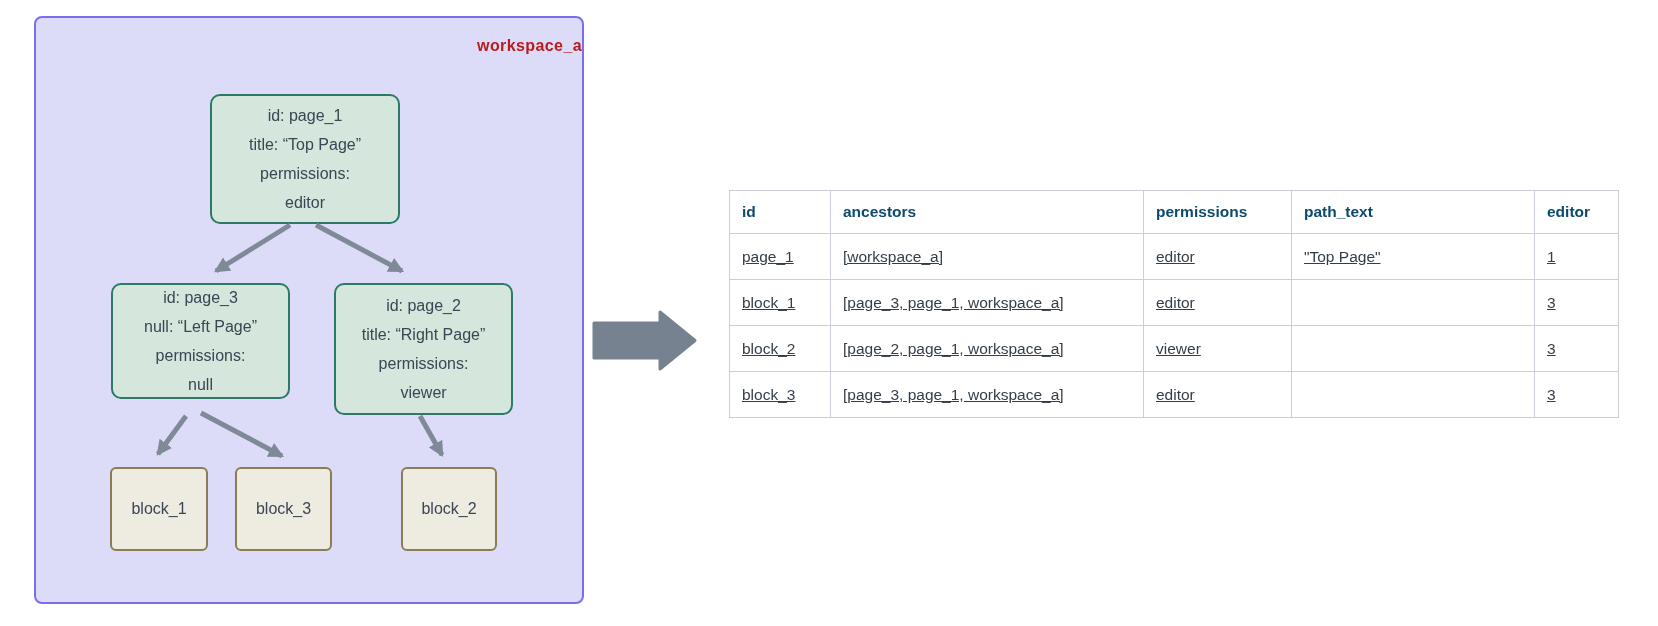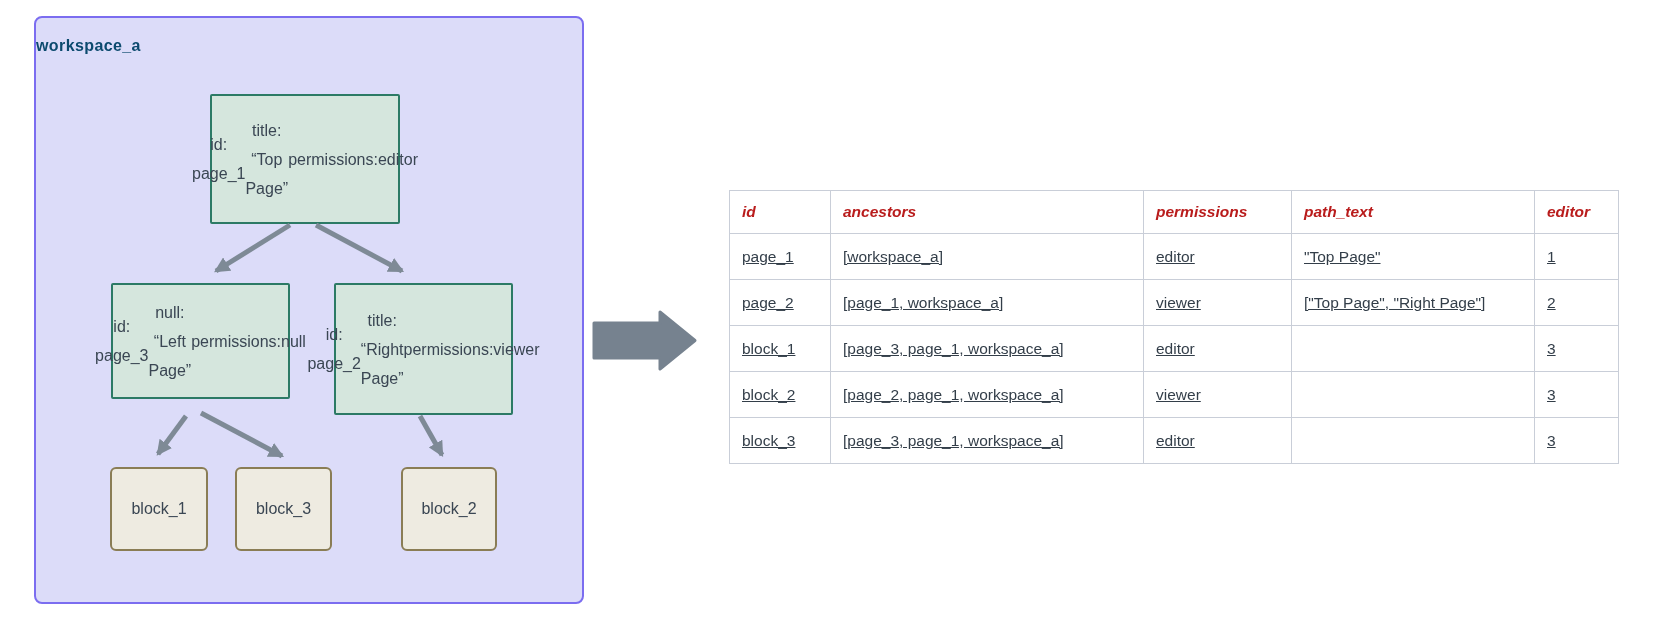--- a/index.html
+++ b/index.html
@@ -15,32 +15,32 @@
   .workspace {
     position:absolute; left:34px; top:16px;
     width:550px; height:588px;
     background:#dcdcf9;
     border:2px solid #7b6df0;
     border-radius:8px;
     box-sizing:border-box;
   }
   .ws-title {
     position:absolute; top:19px; left:0; width:100%;
-    text-align:left;
-    font-weight:bold; font-size:16px; color:#0c4a6e;
+    text-align:right;
+    font-weight:bold; font-size:16px; color:#b91c1c;
     letter-spacing:0.4px;
   }
   .node {
     position:absolute;
     background:#d5e6dd;
     border:2px solid #2c7a65;
-    border-radius:2px;
+    border-radius:10px;
     color:#3a4653;
     font-size:16px; line-height:29px;
-    display:flex; flex-direction:row;
+    display:flex; flex-direction:column;
     align-items:center; justify-content:center;
     text-align:center;
     box-sizing:border-box;
   }
   #node-page-1 { left:174px; top:76px;  width:190px; height:130px; }
   #node-page-3 { left:75px;  top:265px; width:179px; height:116px; }
   #node-page-2 { left:298px; top:265px; width:179px; height:132px;justify-content:center; }
 
   .block {
     position:absolute;
@@ -72,21 +72,21 @@
     background:#ffffff;
     font-size:15.5px; color:#333e49;
   }
   .result-table th, .result-table td {
     border:1px solid #c9ced8;
     padding:0 6px 0 12px;
     text-align:left; vertical-align:middle;
     white-space:nowrap; overflow:hidden;
     background:#ffffff;
   }
-  .result-table th { height:42px; font-weight:bold; color:#b91c1c;font-style:italic; }
+  .result-table th { height:42px; font-weight:bold; color:#0c4a6e; }
   .result-table td { height:45px;text-decoration:underline; }
 </style>
 </head>
 <body>
 
 <div class="workspace">
   <div class="ws-title">workspace_a</div>
 
   <div class="node" id="node-page-1">
     <div>id: page_1</div>
@@ -153,27 +153,20 @@
   </thead>
   <tbody>
     <tr>
       <td>page_1</td>
       <td>[workspace_a]</td>
       <td>editor</td>
       <td>"Top Page"</td>
       <td>1</td>
     </tr>
     <tr>
-      <td>page_2</td>
-      <td>[page_1, workspace_a]</td>
-      <td>viewer</td>
-      <td>["Top Page", "Right Page"]</td>
-      <td>2</td>
-    </tr>
-    <tr>
       <td>block_1</td>
       <td>[page_3, page_1, workspace_a]</td>
       <td>editor</td>
       <td></td>
       <td>3</td>
     </tr>
     <tr>
       <td>block_2</td>
       <td>[page_2, page_1, workspace_a]</td>
       <td>viewer</td>

